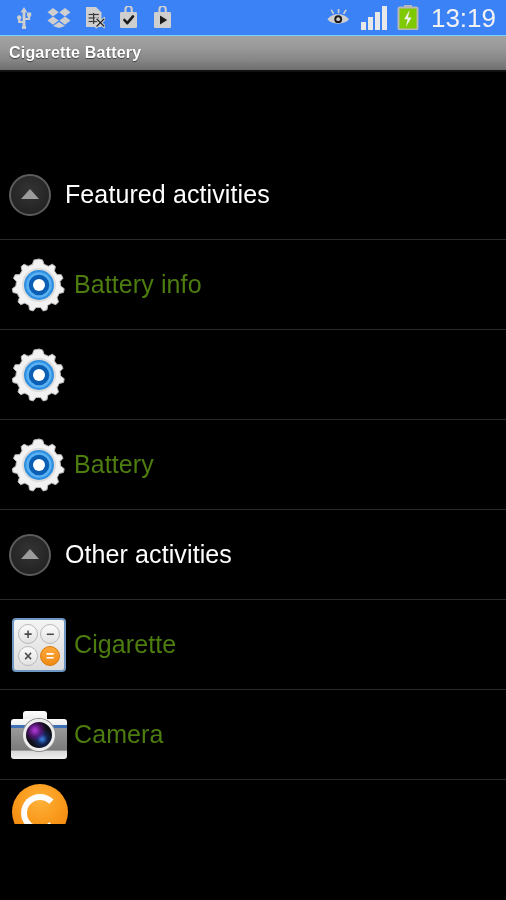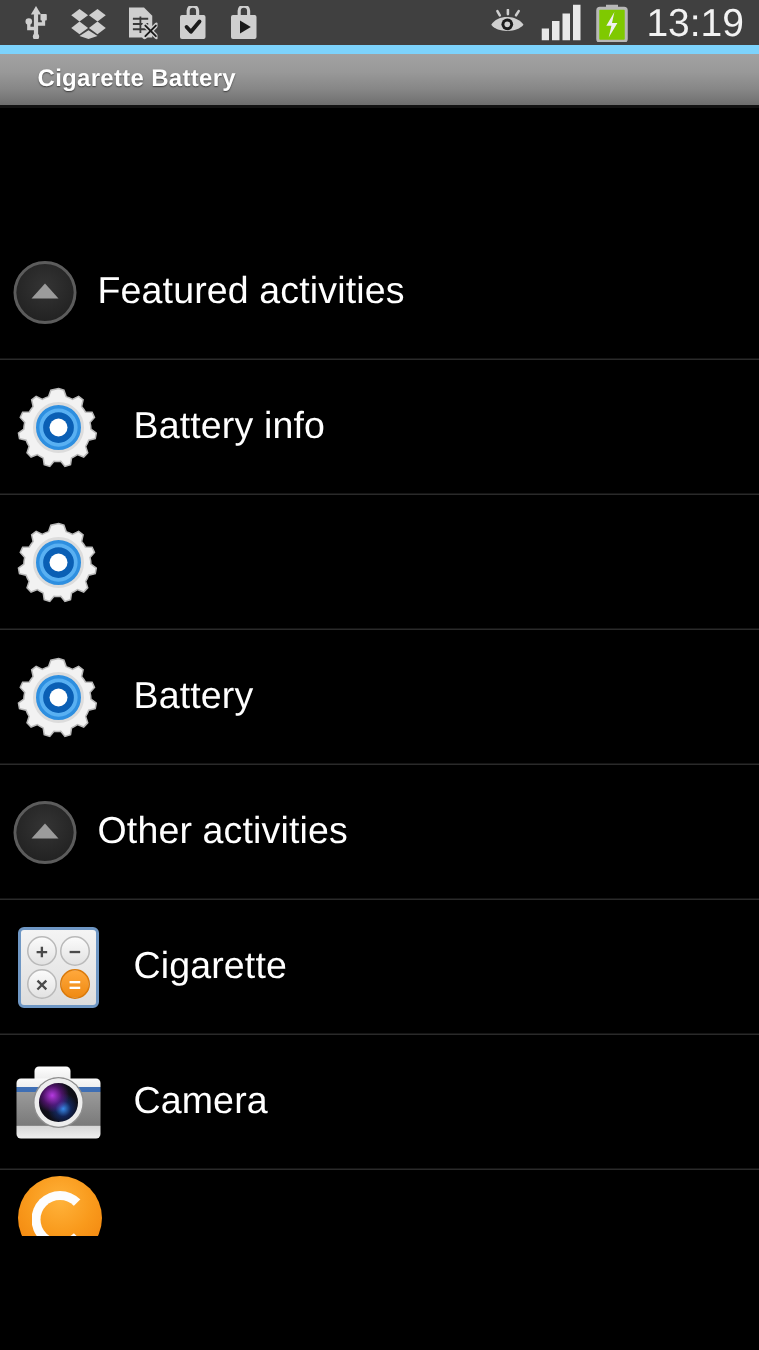--- a/index.html
+++ b/index.html
@@ -13,25 +13,25 @@
     position:relative;
     width:506px; height:900px;
     background:#000;
     overflow:hidden;
   }
 
   
   .statusbar {
     position:relative;
     height:36px;
-    background:#404040;
+    background:#3b82f6;
     display:flex;
     align-items:center;
     padding:0 10px 0 14px;
-    border-bottom:6px solid #7dd3fc;
+    border-bottom:1px solid #7dd3fc;
   }
   .sb-left { display:flex; align-items:center; gap:13px; }
   .sb-right { margin-left:auto; display:flex; align-items:center; gap:9px; }
   .sb-icon { display:block; }
   .sb-clock {
     color:#f2f2f2;
     font-size:26px;
     font-weight:400;
     letter-spacing:0px;
     line-height:26px;
@@ -39,21 +39,21 @@
     font-family:"Liberation Sans", sans-serif;
   }
 
   
   .titlebar {
     height:36px;
     background:linear-gradient(to bottom,#a2a2a2 0%,#999 35%,#868686 70%,#6e6e6e 100%);
     border-bottom:2px solid #121212;
     display:flex;
     align-items:center;
-    padding-left:25px;
+    padding-left:9px;
   }
   .titlebar-text {
     color:#ffffff;
     font-size:16px;
     font-weight:bold;
     text-shadow:0 1px 1px rgba(0,0,0,.55);
     letter-spacing:.2px;
   }
 
   
@@ -103,24 +103,24 @@
     background:#000;
     border-bottom:1px solid #2a2a2a;
   }
   .row-icon {
     width:58px; height:58px;
     flex:none;
     display:flex; align-items:center; justify-content:center;
     position:relative;
   }
   .row-label {
-    color:#ffffff;
+    color:#4d7c0f;
     font-size:25px;
     font-weight:400;
-    margin-left:21px;
+    margin-left:6px;
     letter-spacing:.1px;
   }
 
   
   .gear-wrap { width:58px; height:58px; position:relative; }
 
   
   .batt-ico { width:40px; height:52px; position:relative; }
   .batt-cap {
     position:absolute; left:50%; transform:translateX(-50%);

